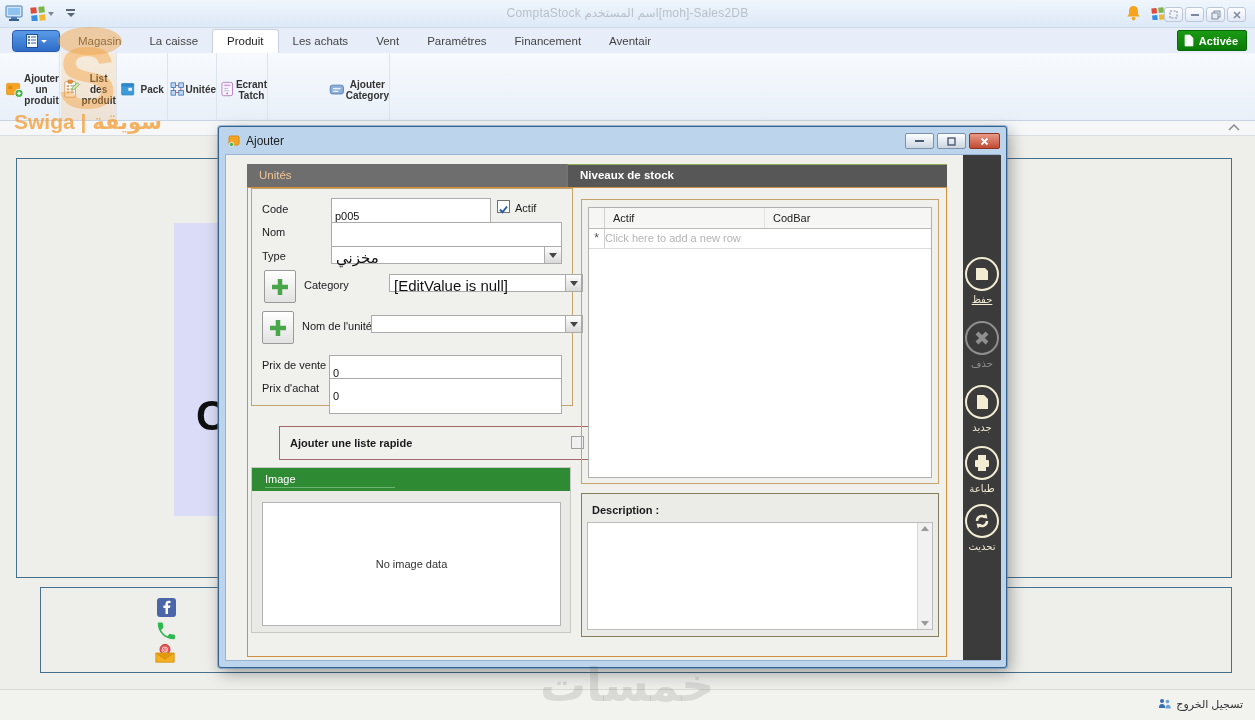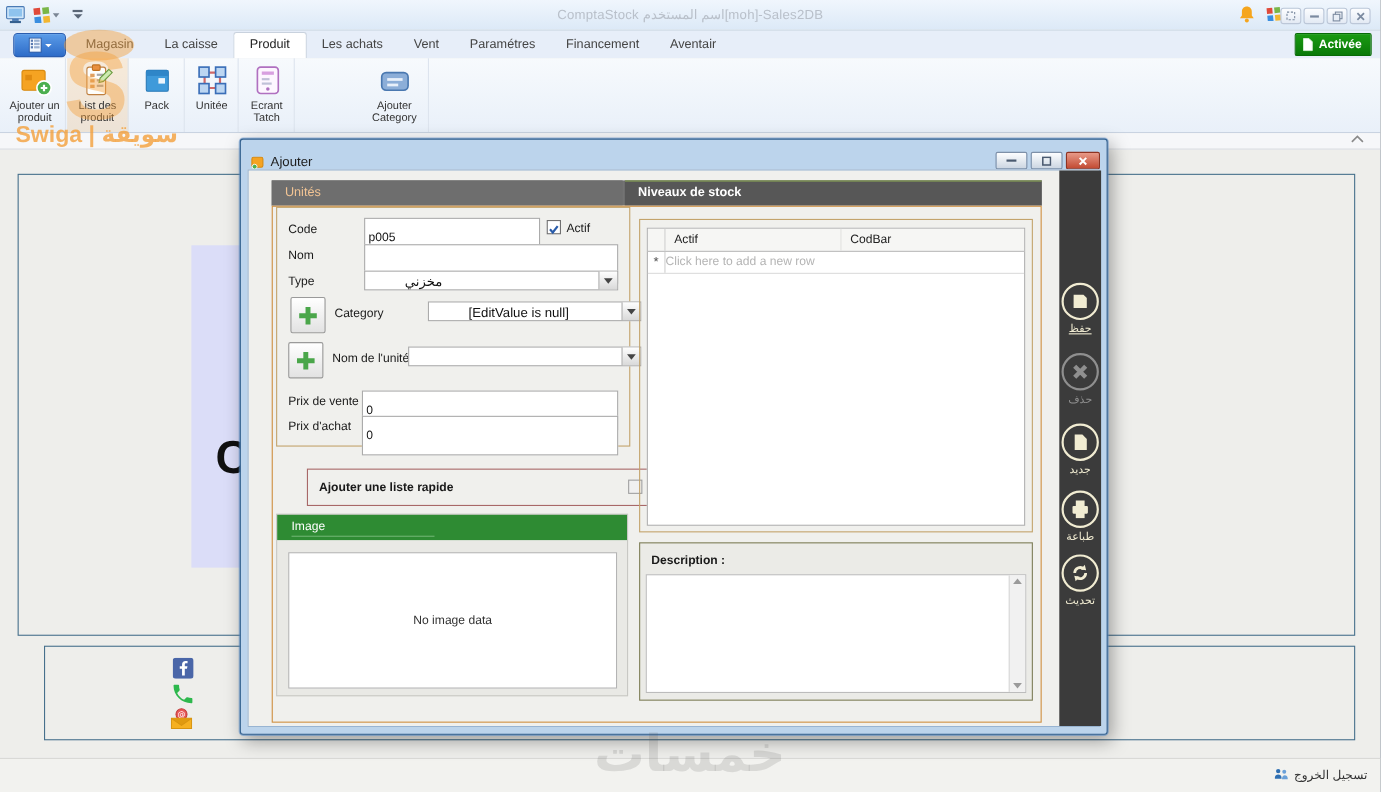--- a/index.html
+++ b/index.html
@@ -28,22 +28,22 @@
   .rtab { padding:5px 14px 6px 14px; font-size:11.5px; color:#444; }
   .rtab.active { background:#ffffff; border:1px solid #c9d2de; border-bottom:none;
     border-radius:3px 3px 0 0; color:#222; }
   .activation { top:2px; right:8px; height:21px; padding:0 8px 0 6px; border-radius:2px;
     background:linear-gradient(#1a9a12,#0a7a08); border:1px solid #076a06;
     display:flex; align-items:center; gap:5px; color:#fff; font-size:11px; font-weight:bold; }
 
   
   .ribbon { left:0; top:53px; width:1255px; height:68px;
     background:linear-gradient(#f7fafd,#e9f0f9); border-bottom:1px solid #c9d3e1; }
-  .rbtn { top:0; height:67px; border-right:1px solid #dde4ee; display:flex; flex-direction:column;
-    align-items:center; padding-top:4px; }
+  .rbtn { top:0; height:67px; border-right:1px solid #dde4ee; display:flex; flex-direction:row;
+    align-items:center; padding-top:4px;font-weight:bold; }
   .rbtn .lbl { font-size:10px; color:#333; text-align:center; line-height:11px; margin-top:2px; width:100%; }
   .collapse-strip { left:0; top:121px; width:1255px; height:15px; background:#f6f7f9; border-bottom:1px solid #dadde2; }
 
   
   .panelA { left:16px; top:158px; width:1216px; height:420px; border:1px solid #46708c; }
   .panelB { left:40px; top:587px; width:1192px; height:86px; border:1px solid #46708c; }
   .lavender { left:174px; top:223px; width:44px; height:293px; background:#dbddf8; }
   .big-letter { left:196px; top:392px; font-size:42px; font-weight:bold; color:#101010; }
 
   
@@ -53,39 +53,39 @@
   
   .wm-khamsat { left:540px; top:658px; font-size:46px; font-weight:bold; color:rgba(90,90,90,0.16); letter-spacing:3px; z-index:40; }
   .wm-swiga-blob { left:58px; top:27px; width:64px; height:28px; border-radius:50%; background:rgba(244,158,54,0.45); z-index:30; }
   .wm-swiga-s { left:58px; top:34px; font-size:88px; font-weight:bold; color:rgba(244,158,54,0.42); z-index:30; line-height:88px; }
   .wm-swiga-text { left:14px; top:110px; font-size:21px; font-weight:bold; color:rgba(244,158,54,0.78); z-index:30; }
 
   
   .dialog { left:218px; top:126px; width:789px; height:542px; background:#bcd4ec;
     border:1px solid #35628f; border-radius:3px; z-index:20;
     box-shadow:0 0 0 1px rgba(90,140,200,.55), 3px 5px 16px rgba(0,0,0,.35); }
-  .dlg-title { left:1px; top:1px; right:1px; height:26px; display:flex; align-items:flex-end; padding-left:8px;
+  .dlg-title { left:1px; top:1px; right:1px; height:26px; display:flex; align-items:center; padding-left:8px;
     font-size:12px; color:#1d1d1d; gap:6px; }
   .dlg-btn { width:29px; height:16px; border-radius:2px; border:1px solid #7e90a8;
     background:linear-gradient(#fdfeff,#ccd6e2); display:flex; align-items:center; justify-content:center; }
   .dlg-btn.close { width:31px; background:linear-gradient(#e89a88,#c24a33); border-color:#8e3322; }
   .dlg-client { left:6px; top:27px; right:6px; bottom:6px; background:#f0f0ed; border:1px solid #98b4d2; }
 
   .tabstrip { left:21px; top:9px; width:700px; height:23px; background:#737373; display:flex; gap:2px; }
   .tab-units { width:319px; background:#6e6e6e; color:#f2c494; font-size:11.5px; line-height:23px; padding-left:12px; }
   .tab-stock { flex:1; background:#575757; color:#ffffff; font-weight:bold; font-size:11.5px; line-height:23px;
     padding-left:12px; box-shadow:inset 0 1px 0 #8fae54; }
   .tabpage { left:21px; top:32px; width:700px; height:470px; border:1px solid #cf8f3f; background:#f0f0ed; }
 
   .group-tan { border:1px solid #c3a36b; }
   .flabel { font-size:11px; color:#1a1a1a; }
   .tinput { background:#fff; border:1px solid #ababab; font-family:"Liberation Sans","DejaVu Sans",sans-serif;
     font-size:11px; color:#111; padding:0 3px; height:36px; }
   .combo { background:#fff; border:1px solid #ababab; height:18px; }
-  .combo .val { position:absolute; left:4px; top:2px; font-size:12px; color:#111;margin-left:32px; }
+  .combo .val { position:absolute; left:4px; top:2px; font-size:15px; color:#111; }
   .combo .arrowbtn { position:absolute; right:0; top:0; bottom:0; width:17px;
     background:linear-gradient(#fefefe,#d9d9d9); border-left:1px solid #ababab;
     display:flex; align-items:center; justify-content:center; }
   .tri-dn { width:0; height:0; border-left:4px solid transparent; border-right:4px solid transparent; border-top:5px solid #444; }
   .tri-up-s { width:0; height:0; border-left:4px solid transparent; border-right:4px solid transparent; border-bottom:5px solid #9a9a9a; }
   .tri-dn-s { width:0; height:0; border-left:4px solid transparent; border-right:4px solid transparent; border-top:5px solid #9a9a9a; }
   .plusbtn { width:32px; height:33px; border:1px solid #9a9a9a; border-radius:2px;
     background:linear-gradient(#ffffff,#e2e2e2); display:flex; align-items:center; justify-content:center; }
   .cb { width:13px; height:13px; background:#fff; border:1px solid #707070; }
 

